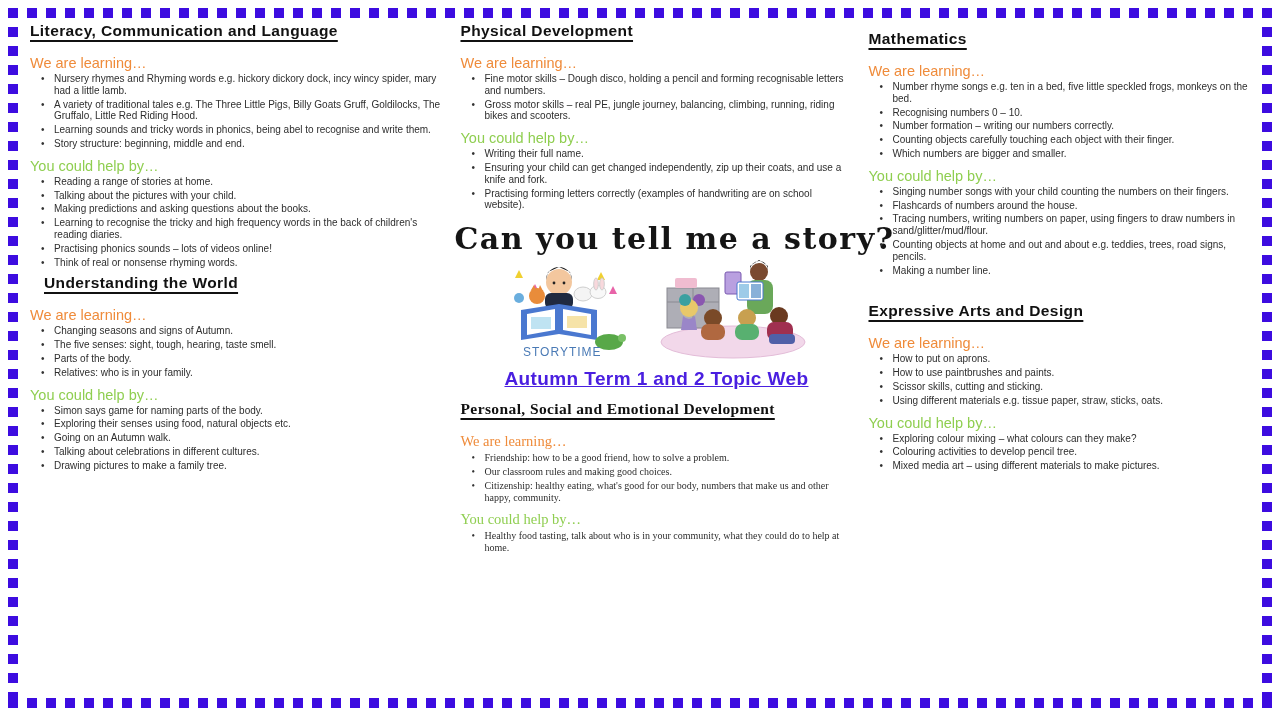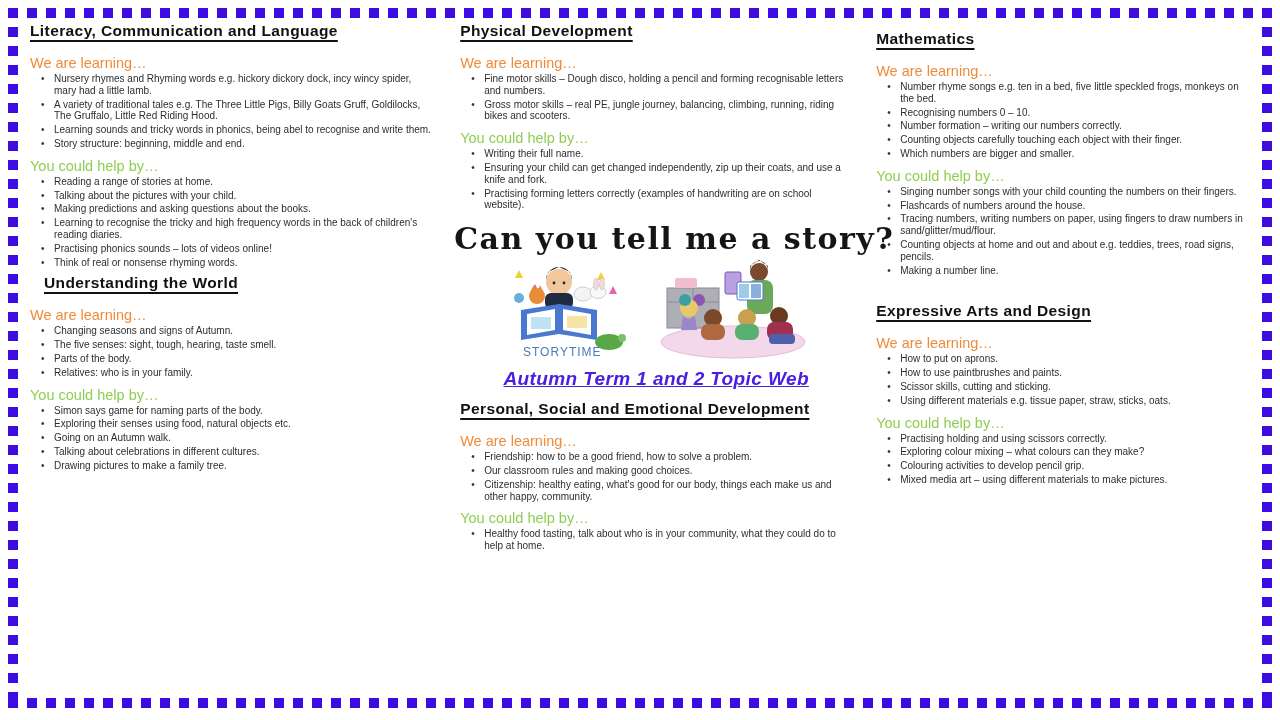--- a/index.html
+++ b/index.html
@@ -14,21 +14,21 @@
   .b-top    { left:8px; right:8px; top:8px;    height:10px;
               background:repeating-linear-gradient(90deg,  var(--border,#3d0ce0) 0 10px, transparent 10px 19px); }
   .b-bottom { left:8px; right:8px; bottom:12px; height:10px;
               background:repeating-linear-gradient(90deg,  var(--border,#3d0ce0) 0 10px, transparent 10px 19px); }
   .b-left   { top:8px; bottom:12px; left:8px;   width:10px;
               background:repeating-linear-gradient(180deg, var(--border,#3d0ce0) 0 10px, transparent 10px 19px); }
   .b-right  { top:8px; bottom:12px; right:8px;  width:10px;
               background:repeating-linear-gradient(180deg, var(--border,#3d0ce0) 0 10px, transparent 10px 19px); }
 
   .cols { position:absolute; left:30px; top:22px; right:26px; bottom:18px;
-          display:flex; gap:18px; }
+          display:flex; gap:10px; }
   .col { display:flex; flex-direction:column; }
   .col-left  { width:415px; }
   .col-mid   { width:398px; padding-left:6px; }
   .col-right { width:392px; padding-top:8px; padding-left:6px; }
 
   .sec-heading {
     font-size:15.5px; font-weight:bold; letter-spacing:.4px; color:#111;
     margin:0 0 15px 0; text-decoration:underline; text-decoration-thickness:2px;
     text-underline-offset:4px;
   }
@@ -49,23 +49,22 @@
   .deco-title {
     font-family:"DejaVu Serif","Liberation Serif",serif;
     font-size:30px; font-weight:600; letter-spacing:1.5px; color:#151515;
     white-space:nowrap; margin:0 0 4px -6px;
   }
   .clipart-row { display:flex; justify-content:center; align-items:flex-end; gap:26px; }
   .topic-link {
     display:inline-block; margin-top:8px; font-size:19px; font-weight:bold;
     color:var(--link,#4a1fe0); text-decoration:underline; letter-spacing:.4px;
     cursor:pointer;
-    font-style:italic;
-  }
-  .sec-pse { margin-top:10px; }
+  }
+  .sec-pse { margin-top:10px;font-family:Liberation Serif, serif; }
 </style>
 </head>
 <body>
 
 <div class="canvas">
   <div class="b-strip b-top"></div>
   <div class="b-strip b-bottom"></div>
   <div class="b-strip b-left"></div>
   <div class="b-strip b-right"></div>
 
@@ -198,21 +197,21 @@
         <a class="topic-link">Autumn Term 1 and 2 Topic Web</a>
       </div>
 
       <section class="sec sec-pse">
         <h2 class="sec-heading">Personal, Social and Emotional Development</h2>
         <div class="label orange">We are learning…</div>
         <ul class="bullets">
 
         <li class="bullet-item">Friendship: how to be a good friend, how to solve a problem.</li>
             <li class="bullet-item">Our classroom rules and making good choices.</li>
-            <li class="bullet-item">Citizenship: healthy eating, what's good for our body, things each make us and other happy, community.</li>
+            <li class="bullet-item">Citizenship: healthy eating, what's good for our body, numbers that make us and other happy, community.</li>
           </ul>
         <div class="label green">You could help by…</div>
         <ul class="bullets">
 
         <li class="bullet-item">Healthy food tasting, talk about who is in your community, what they could do to help at home.</li>
           </ul>
       </section>
     </div>
 
     <div class="col col-right">
@@ -244,22 +243,21 @@
         <ul class="bullets">
 
         <li class="bullet-item">How to put on aprons.</li>
             <li class="bullet-item">How to use paintbrushes and paints.</li>
             <li class="bullet-item">Scissor skills, cutting and sticking.</li>
             <li class="bullet-item">Using different materials e.g. tissue paper, straw, sticks, oats.</li>
           </ul>
         <div class="label green">You could help by…</div>
         <ul class="bullets">
 
-        <li class="bullet-item">Practising holding and using scissors correctly.</li>
             <li class="bullet-item">Exploring colour mixing – what colours can they make?</li>
-            <li class="bullet-item">Colouring activities to develop pencil grip.</li>
+            <li class="bullet-item">Colouring activities to develop pencil tree.</li>
             <li class="bullet-item">Mixed media art – using different materials to make pictures.</li>
           </ul>
       </section>
     </div>
 
   </div>
 </div>
 
 </body></html>

